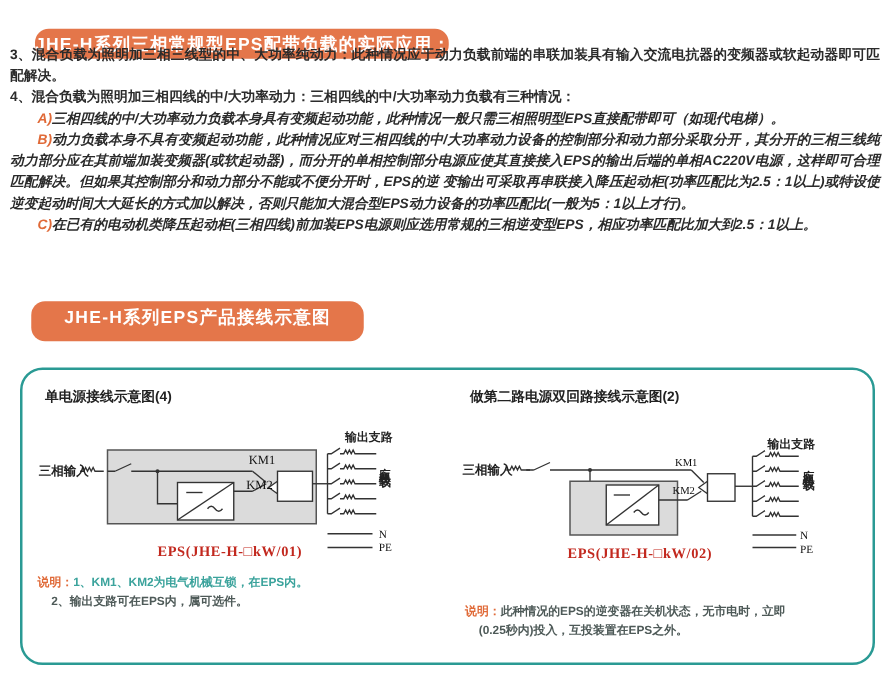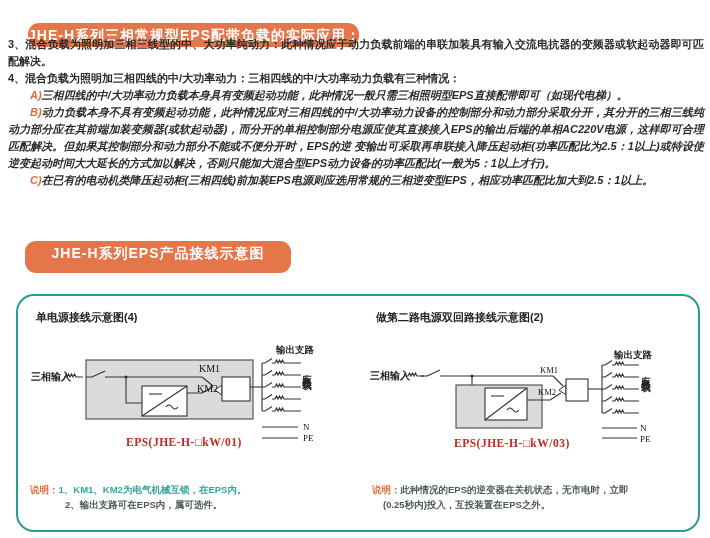--- a/index.html
+++ b/index.html
@@ -166,23 +166,23 @@
     <path class="wire" d="M237 92 H272"></path>
   </svg>
 
   <div class="dlabel input" style="left:370px;top:369px;">三相输入</div>
   <div class="dlabel km small" style="left:540px;top:365px;">KM1</div>
   <div class="dlabel km small" style="left:538px;top:387px;">KM2</div>
   <div class="dlabel branches" style="left:614px;top:349px;">输出支路</div>
   <div class="dlabel vload" style="left:641px;top:368px;">应急负载</div>
   <div class="dlabel npe" style="left:640px;top:423px;">N</div>
   <div class="dlabel npe" style="left:640px;top:434px;">PE</div>
-  <div class="eps-model" style="left:454px;top:437px;">EPS(JHE-H-□kW/03)</div>
+  <div class="eps-model" style="left:454px;top:437px;">EPS(JHE-H-□kW/02)</div>
 
-  <div class="note" style="left:30px;top:482px;text-align:center;">
+  <div class="note" style="left:30px;top:459px;">
     <span class="prefix">说明：</span><span class="teal">1、KM1、KM2为电气机械互锁，在EPS内。</span><br>
     <span class="dark indent">2、输出支路可在EPS内，属可选件。</span>
   </div>
   <div class="note" style="left:372px;top:482px;">
     <span class="prefix">说明：</span><span class="dark">此种情况的EPS的逆变器在关机状态，无市电时，立即</span><br>
     <span class="dark indent">(0.25秒内)投入，互投装置在EPS之外。</span>
   </div>
 
 </div>
 

